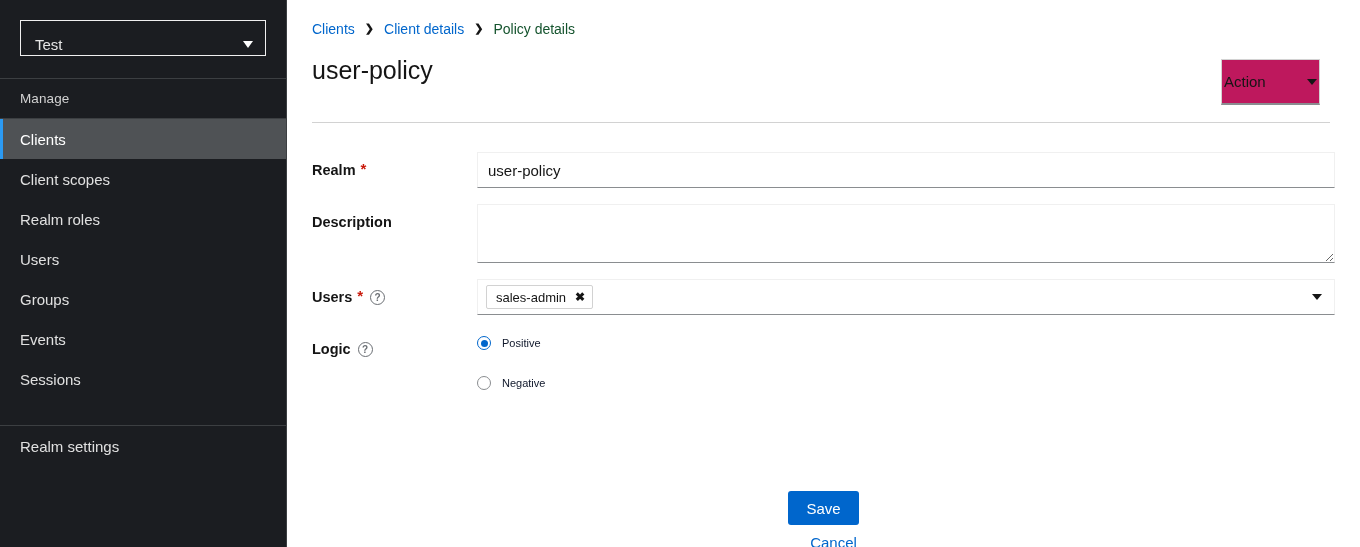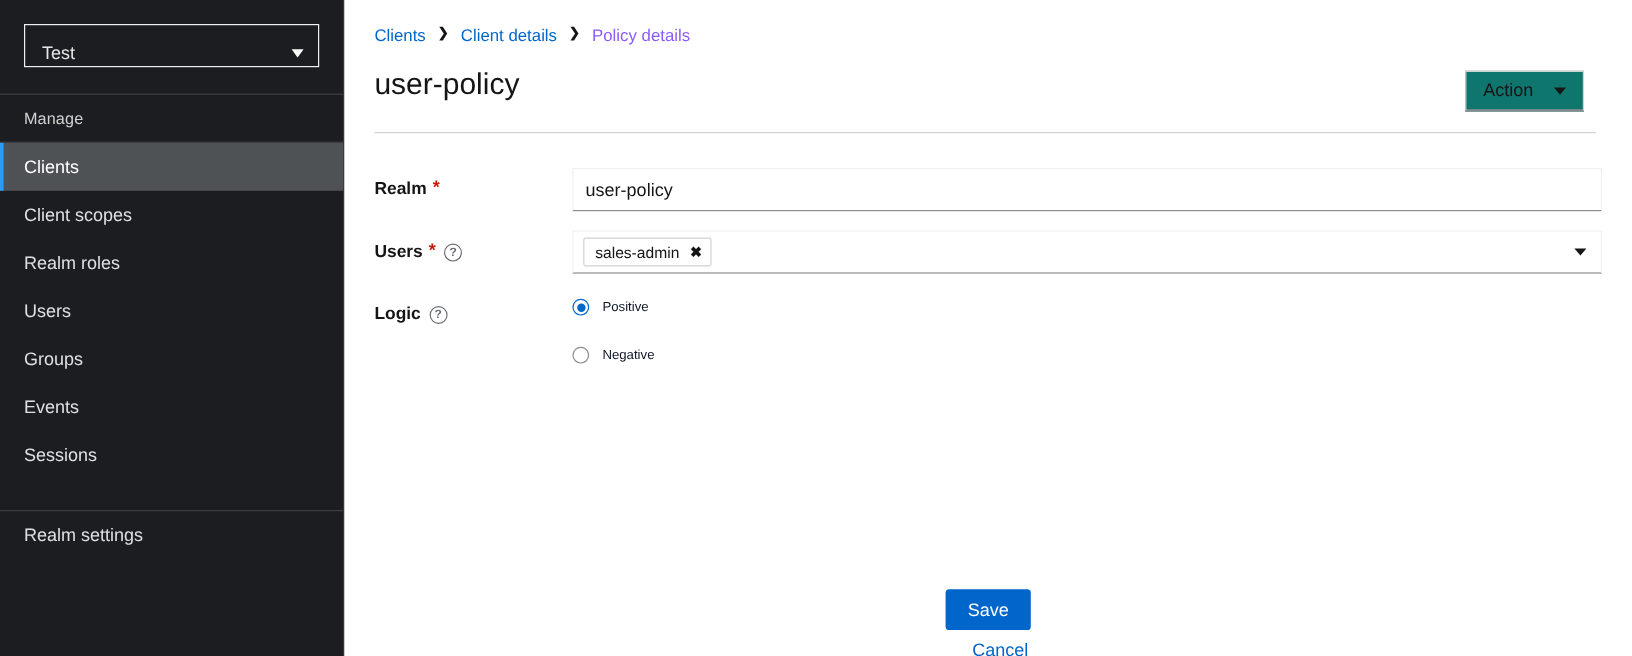--- a/index.html
+++ b/index.html
@@ -79,21 +79,21 @@
     position: relative;
     overflow: hidden;
   }
   .page-header { padding: 18px 30px 0 25px; }
   .breadcrumb {
     display: flex; align-items: center;
     font-size: 14px;
     height: 22px;
   }
   .crumb-link { color: #06c; cursor: pointer; }
-  .crumb-current { color: #8b5cf6; }
+  .crumb-current { color: #14532d; }
   .crumb-sep {
     color: #151515;
     font-size: 11px;
     font-weight: bold;
     margin: 0 10px;
     line-height: 1;
     transform: translateY(-1px);
   }
   .title-row {
     display: flex; align-items: flex-start;
@@ -104,24 +104,24 @@
   .page-title {
     font-size: 25px;
     color: #151515;
     font-weight: normal;
     margin: 0;
     line-height: 1.2;
   }
   .action-btn {
     border: 1px solid #d2d2d2;
     border-bottom: 2px solid #8a8d90;
-    background: #0f766e;
-    height: 34px;
-    display: flex; align-items: center;
-    padding: 0 14px;
+    background: #be185d;
+    height: 46px;
+    display: flex; align-items: center;
+    padding: 0 2px;
     cursor: pointer;
     min-width: 99px;
     justify-content: space-between;
     margin-top: 4px;
   }
   .action-btn-label { font-size: 15px; color: #151515; margin-right: 14px; }
   .caret-dark {
     width: 0; height: 0;
     border-left: 5px solid transparent;
     border-right: 5px solid transparent;
@@ -350,20 +350,28 @@
       <div class="form-row">
         <div class="form-label">
           <span>Realm</span>
           <span class="req-star">*</span>
         </div>
         <div class="field">
           <input class="text-input" type="text" value="user-policy" style="">
         </div>
       </div>
 
+      <div class="form-row">
+        <div class="form-label">
+          <span>Description</span>
+        </div>
+        <div class="field">
+          <textarea class="textarea" style=""></textarea>
+        </div>
+      </div>
 
       <div class="form-row">
         <div class="form-label">
           <span>Users</span>
           <span class="req-star">*</span>
           <span class="help-icon">?</span>
         </div>
         <div class="field">
           <div class="select-box">
             <div class="chips">

